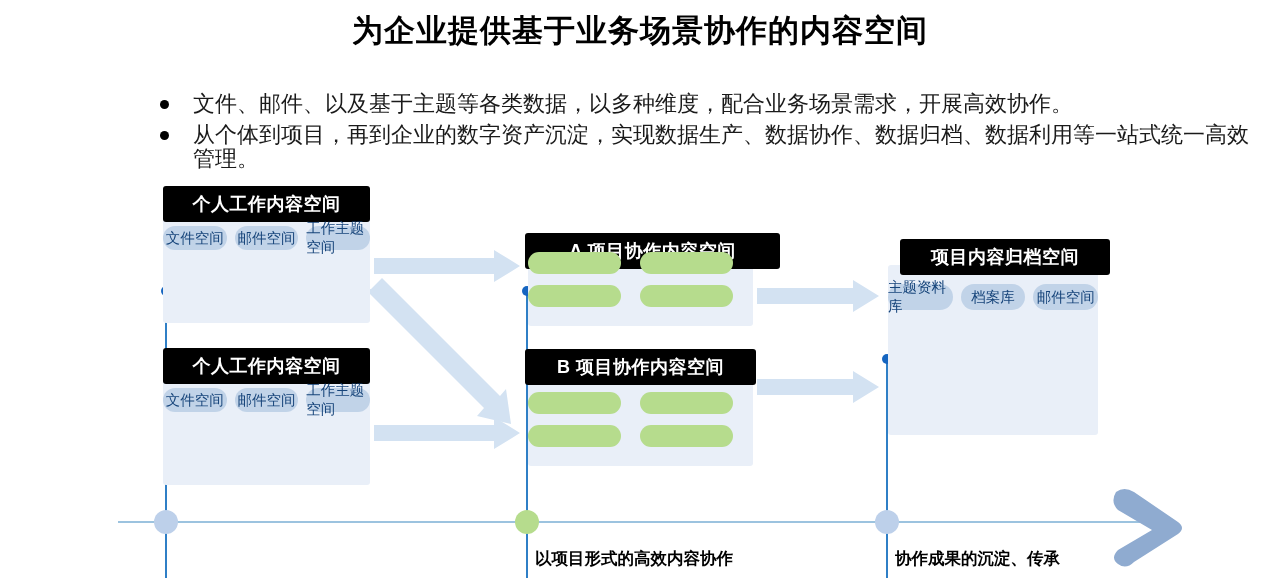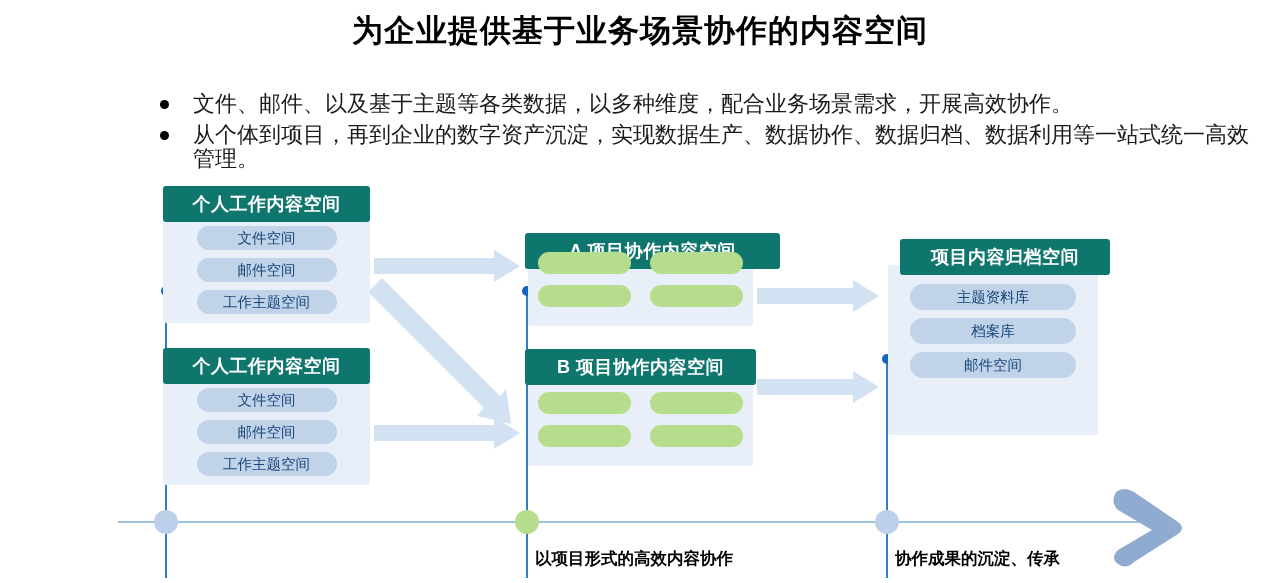--- a/index.html
+++ b/index.html
@@ -78,38 +78,38 @@
   .card {
     position: absolute;
     background: #e9eff8;
     border-radius: 3px;
     box-sizing: border-box;
   }
   .card-header {
     position: absolute;
     left: 0;
     top: 0;
-    background: #0f766e;
+    background: #000000;
     color: #ffffff;
     font-size: 18px;
     font-weight: bold;
     letter-spacing: 0.5px;
     display: flex;
     align-items: center;
     justify-content: center;
     border-radius: 3px;
     box-sizing: border-box;
     white-space: nowrap;
   }
   .card-body {
     position: absolute;
     left: 0;
     right: 0;
     display: flex;
-    flex-direction: column;
+    flex-direction: row;
     align-items: center;
   }
   .pill {
     background: #c1d3e8;
     color: #16447a;
     border-radius: 14px;
     font-size: 14.5px;
     display: flex;
     align-items: center;
     justify-content: center;

